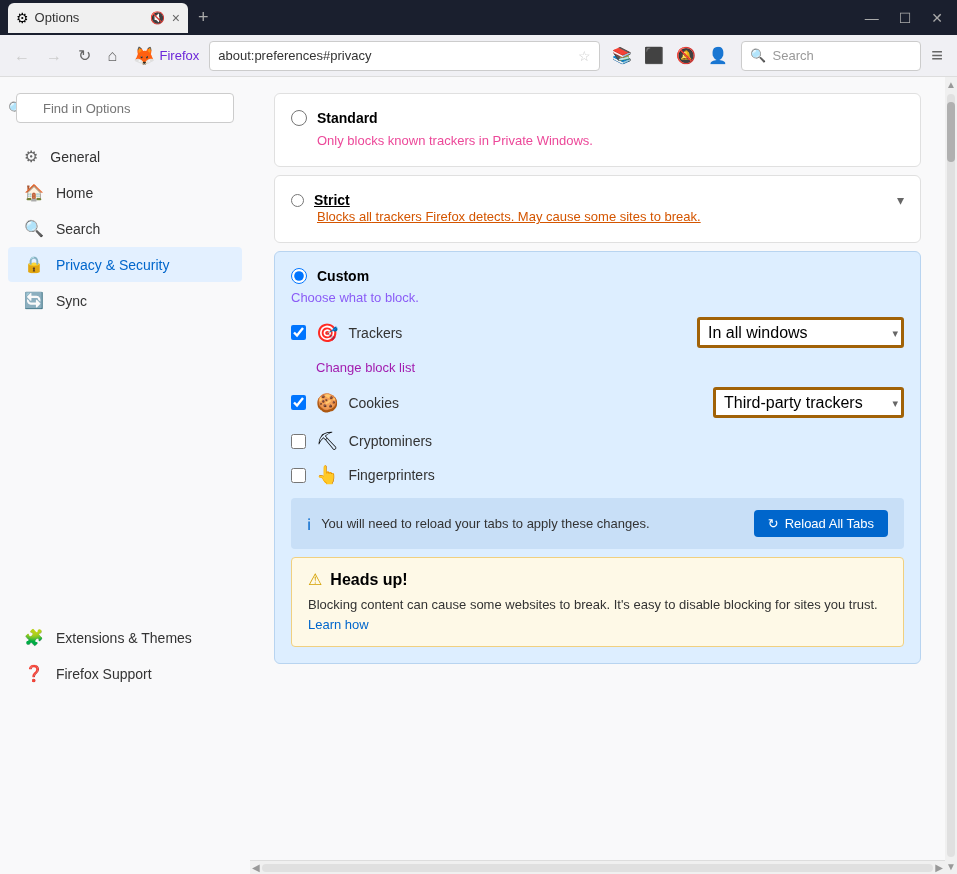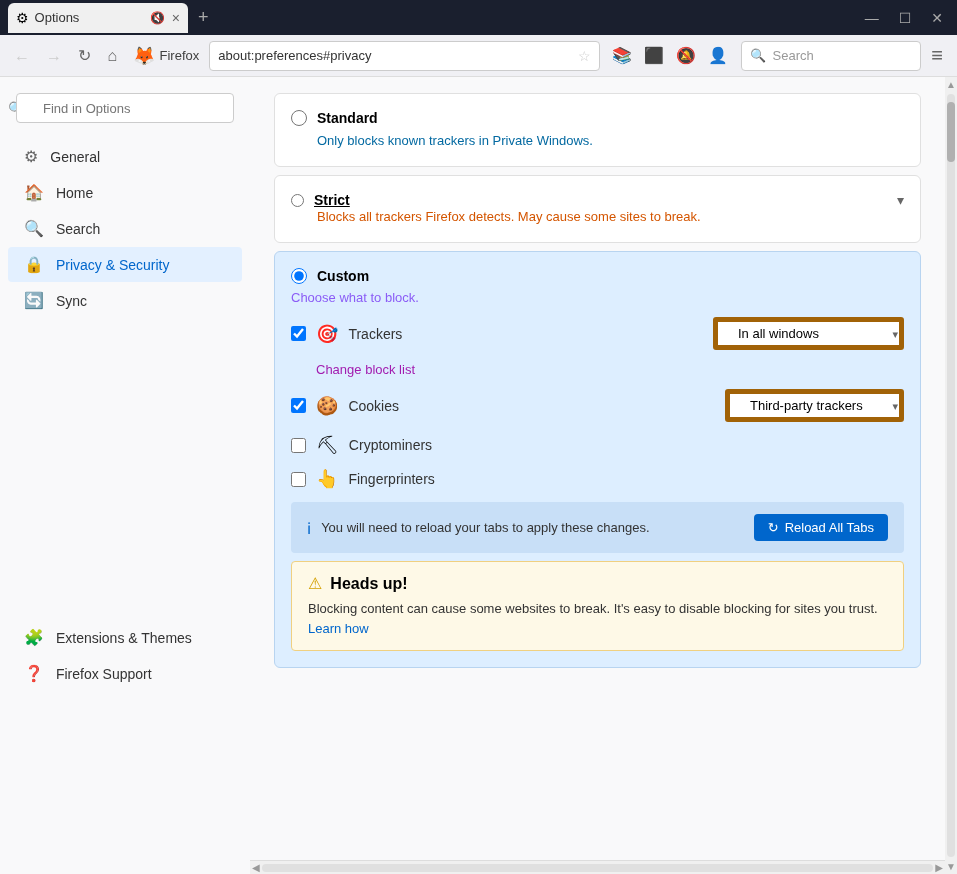--- a/index.html
+++ b/index.html
@@ -55,21 +55,21 @@
       background: none;
       border: none;
       cursor: pointer;
       color: #666;
       font-size: 16px;
       padding: 4px 6px;
       border-radius: 3px;
     }
     .nav-btn.disabled { color: #ccc; cursor: default; }
     .firefox-logo { display: flex; align-items: center; gap: 4px; padding: 0 6px; }
-    .firefox-text { color: #404040; font-size: 13px; font-weight: 500; }
+    .firefox-text { color: #6d28d9; font-size: 13px; font-weight: 500; }
     .url-bar {
       flex: 1;
       height: 30px;
       display: flex;
       align-items: center;
       background: white;
       border: 1px solid #ccc;
       border-radius: 4px;
       padding: 0 8px;
       gap: 21px;
@@ -213,38 +213,38 @@
       height: 16px;
       cursor: pointer;
     }
     .option-label {
       font-weight: bold;
       font-size: 14px;
     }
     .option-desc {
       margin-left: 26px;
       font-size: 13px;
-      color: #0369a1;
+      color: #ec4899;
       line-height: 1.4;
     }
     .strict-header {
       display: flex;
       align-items: center;
       justify-content: space-between;
     }
     .strict-header-left {
       display: flex;
       align-items: center;
       gap: 10px;
       text-decoration: underline;
     }
     .collapse-arrow { color: #666; font-size: 14px; cursor: pointer; }
 
     .strict-desc { color: #d45500; }
-    .strict-desc span { color: #d45500; }
+    .strict-desc span { color: #d45500; text-decoration: underline; }
 
     
     .custom-title {
       font-weight: bold;
       font-size: 14px;
     }
     .custom-subtitle {
       font-size: 13px;
       color: #8b5cf6;
       margin: 6px 0 12px 0;
@@ -257,24 +257,24 @@
     }
     .checkbox-row input[type="checkbox"] {
       width: 15px;
       height: 15px;
       cursor: pointer;
     }
     .checkbox-icon { font-size: 18px; }
     .checkbox-label { font-size: 14px; color: #333; flex: 1; }
     .dropdown-select {
       background: white;
-      border: 5px solid #a16207;
+      border: 3px solid #a16207;
       border-radius: 3px;
-      padding: 4px 24px 4px 20px;
-      font-size: 13px;
+      padding: 4px 24px 4px 8px;
+      font-size: 16px;
       cursor: pointer;
       appearance: none;
       -webkit-appearance: none;
       min-width: 160px;
       position: relative;
     }
     .dropdown-wrapper {
       position: relative;
       display: inline-block;
     }

